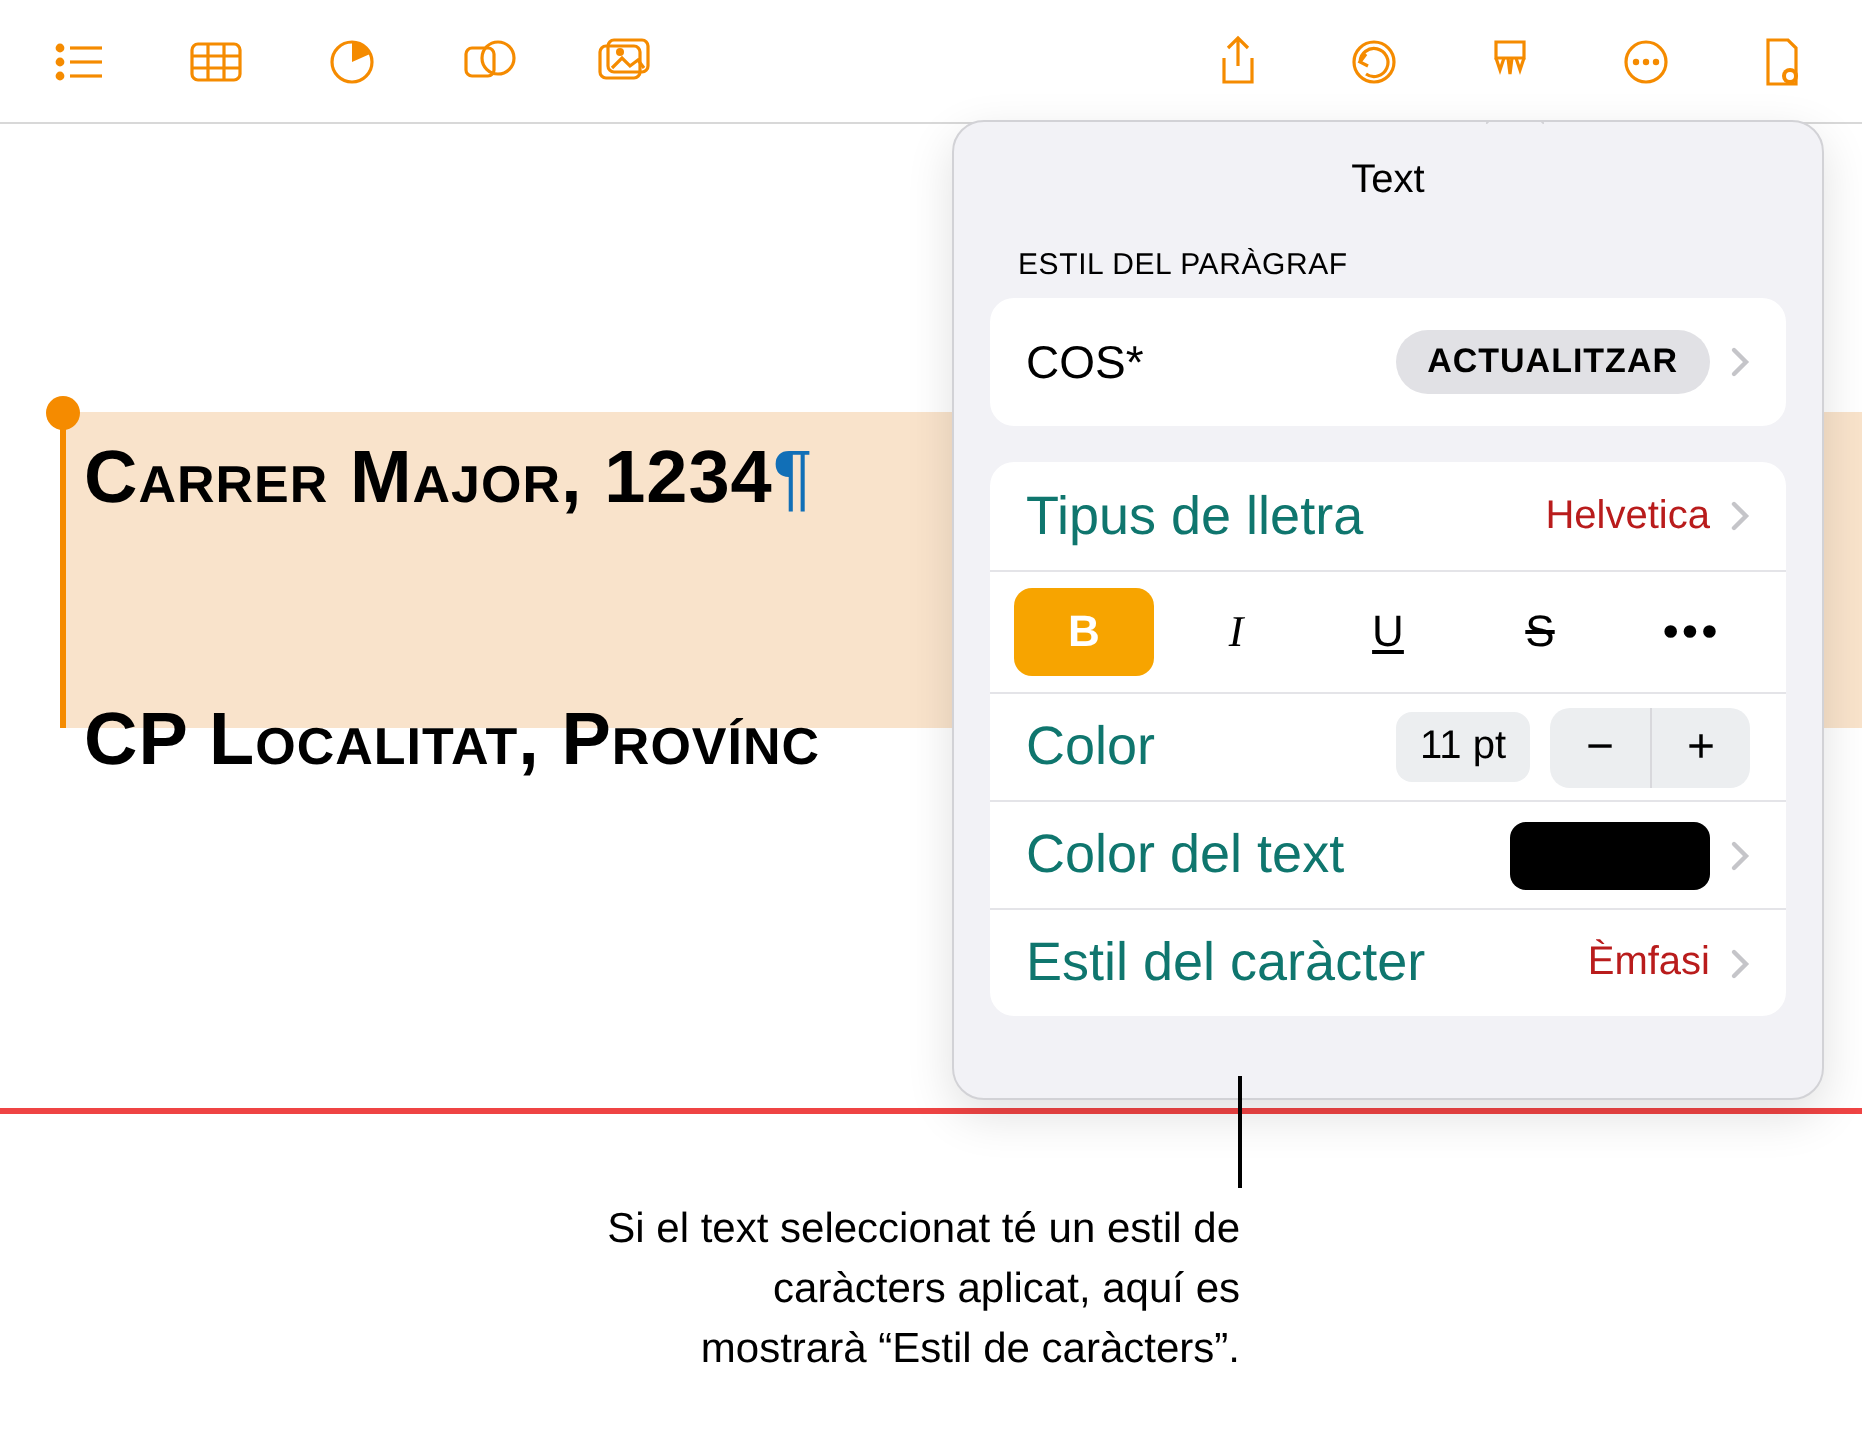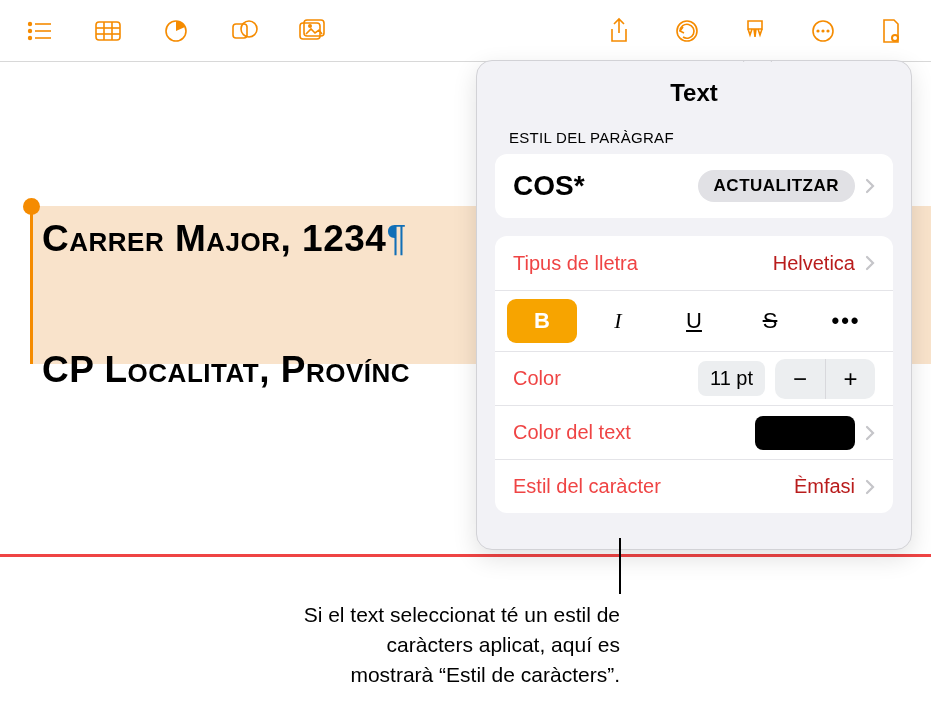--- a/index.html
+++ b/index.html
@@ -105,22 +105,22 @@
     left: 270px;
     width: 20px; height: 20px;
     background: #f2f2f6;
     border-left: 1px solid #d2d2d6;
     border-top: 1px solid #d2d2d6;
     transform: rotate(45deg);
     border-top-left-radius: 3px;
   }
   .pop-header {
     text-align: center;
-    font-size: 24px;
-    font-weight: 700;
+    font-size: 20px;
+    font-weight: 400;
     padding: 18px 0 22px;
   }
   .section-label {
     font-size: 15px;
     color: #000000;
     letter-spacing: 0.3px;
     padding: 0 32px 8px;
     text-transform: uppercase;
   }
   .card {
@@ -128,27 +128,27 @@
     margin: 0 18px 18px;
     border-radius: 12px;
   }
   .row {
     display: flex;
     align-items: center;
     min-height: 54px;
     padding: 0 18px;
   }
   .row + .row { border-top: 1px solid #e4e4e8; }
-  .row-label { font-size: 20px; color: #ef4444; flex: 1; }
+  .row-label { font-size: 27px; color: #0f766e; flex: 1; }
   .row-value { font-size: 20px; color: #b91c1c; }
   .chev { margin-left: 10px; color: #c5c5c9; }
   .chev svg { display: block; }
 
   .style-row { height: 64px; }
-  .style-name { font-size: 28px; font-weight: 700; flex: 1; }
+  .style-name { font-size: 23px; font-weight: 400; flex: 1; }
   .pill {
     background: #e1e1e5;
     border-radius: 18px;
     padding: 6px 16px;
     font-size: 17px;
     font-weight: 600;
     letter-spacing: 0.5px;
     color: #000;
   }
 

